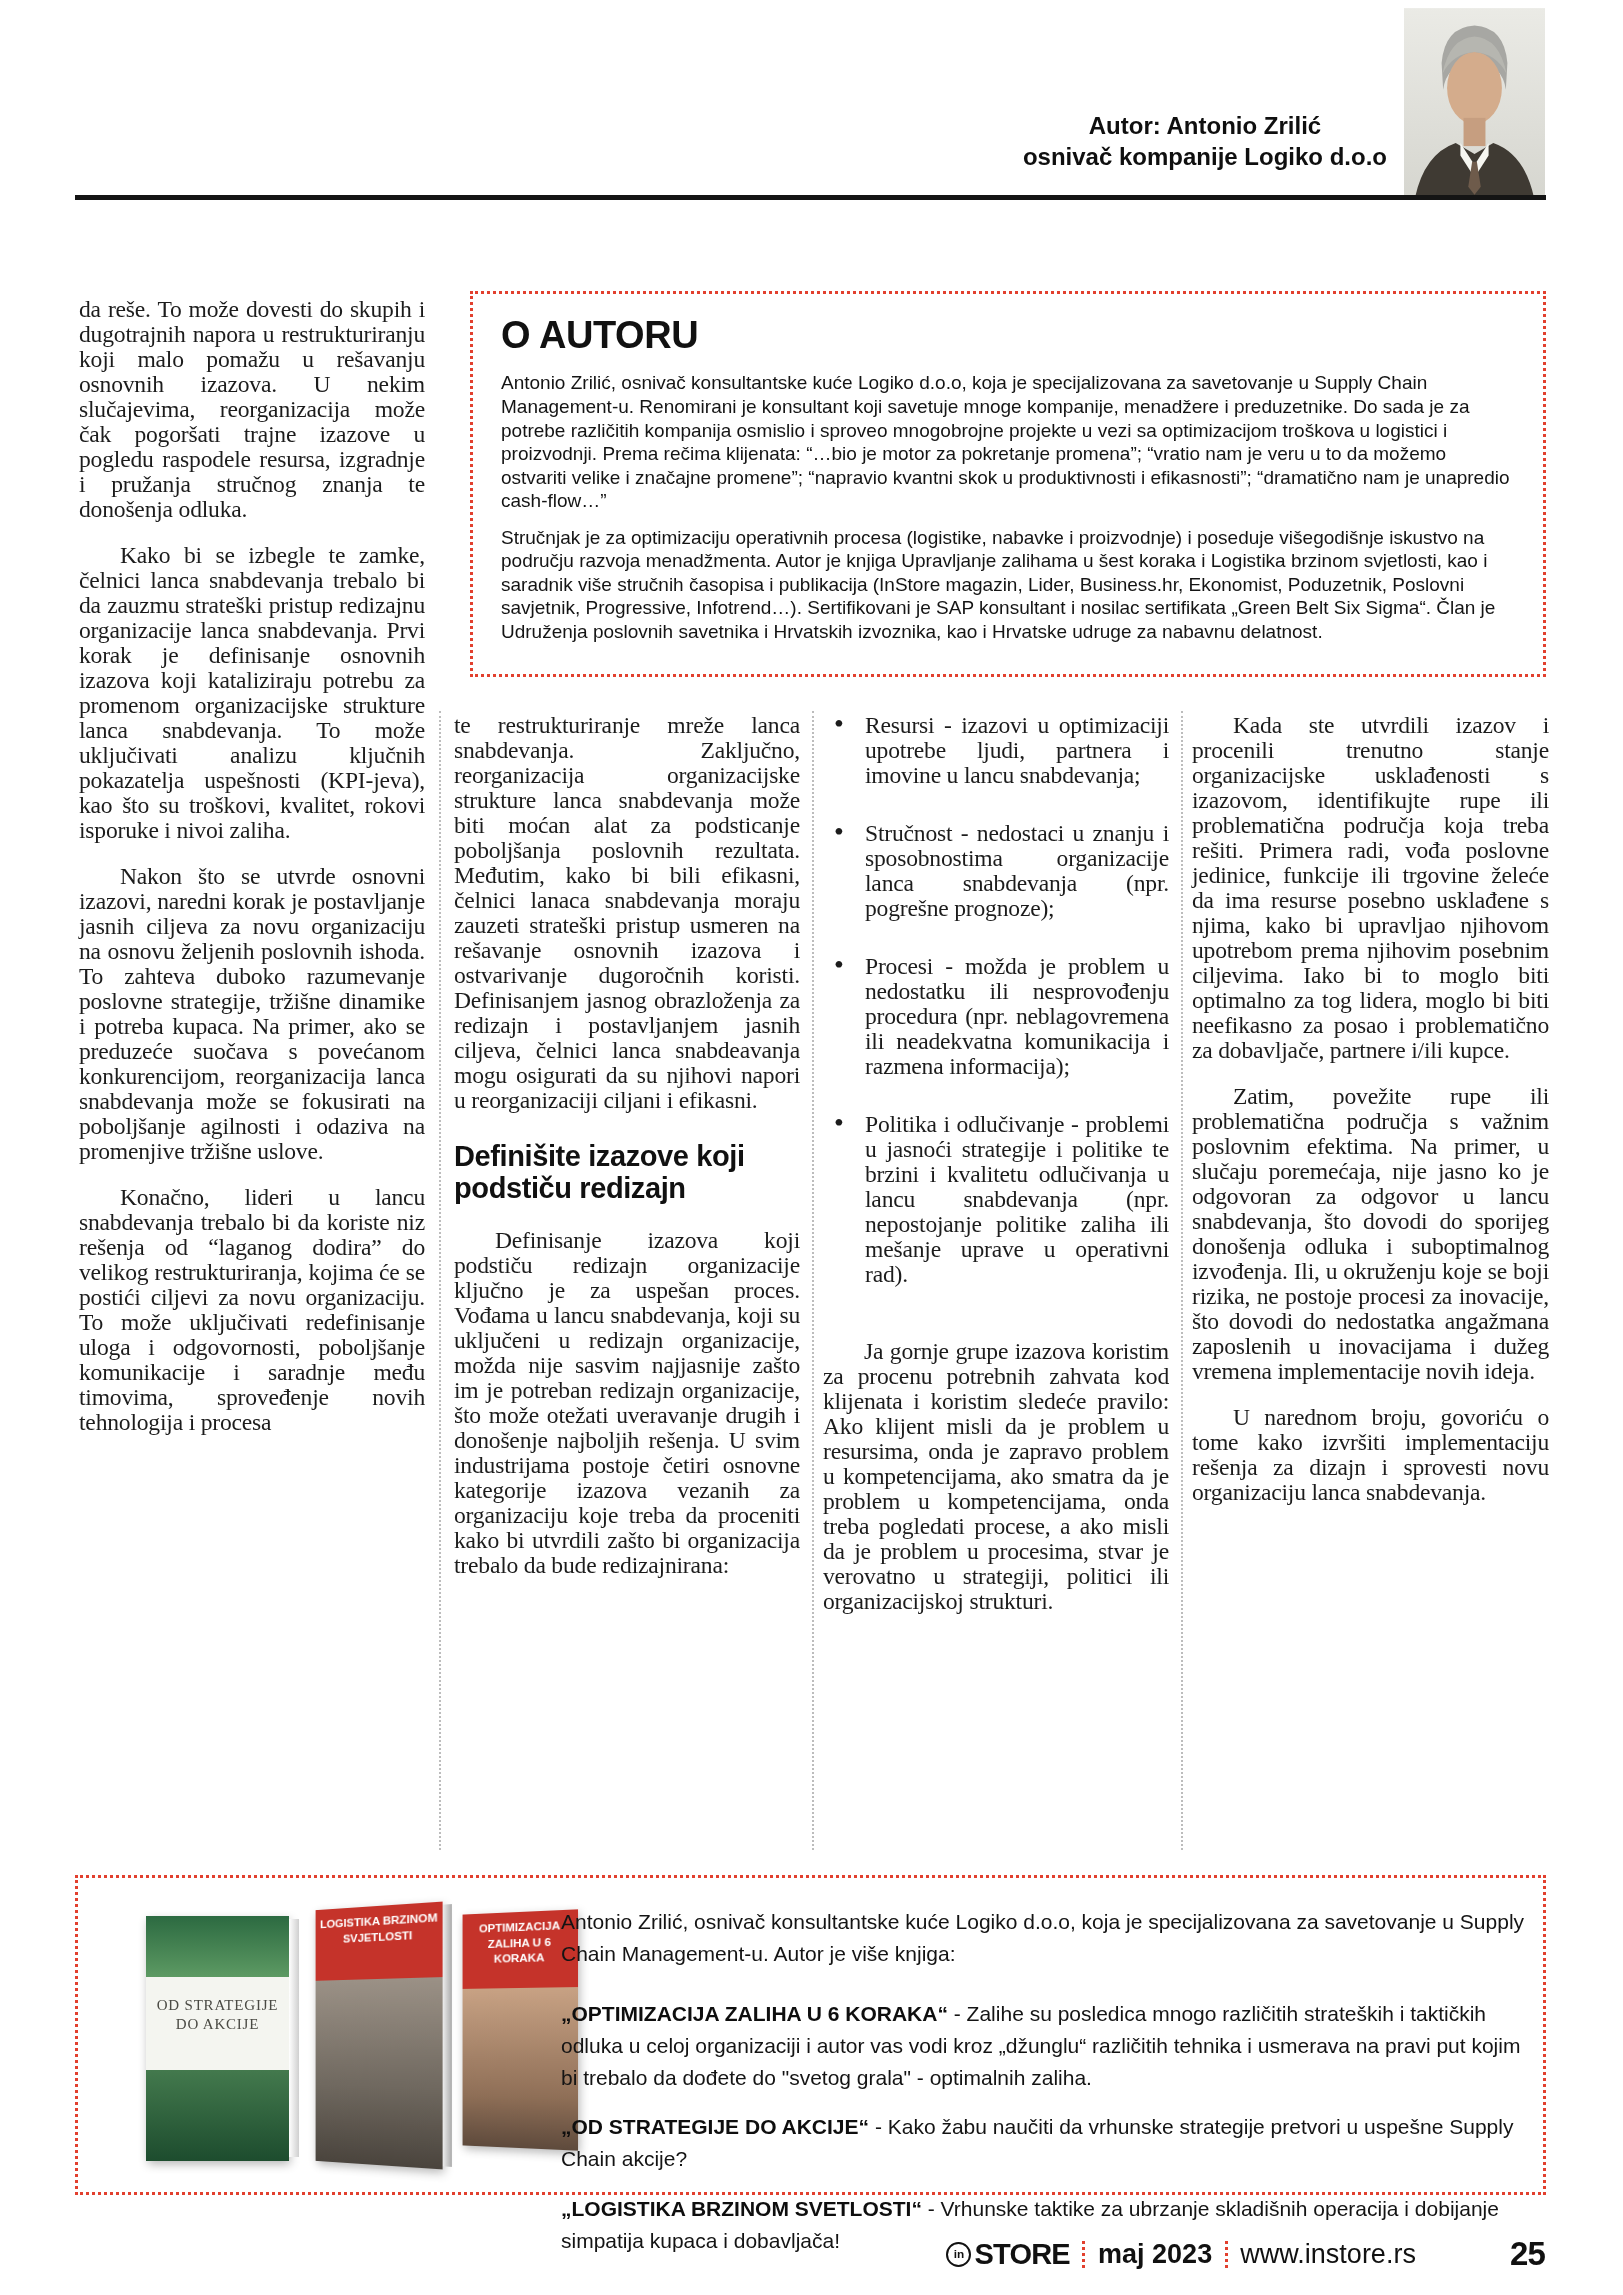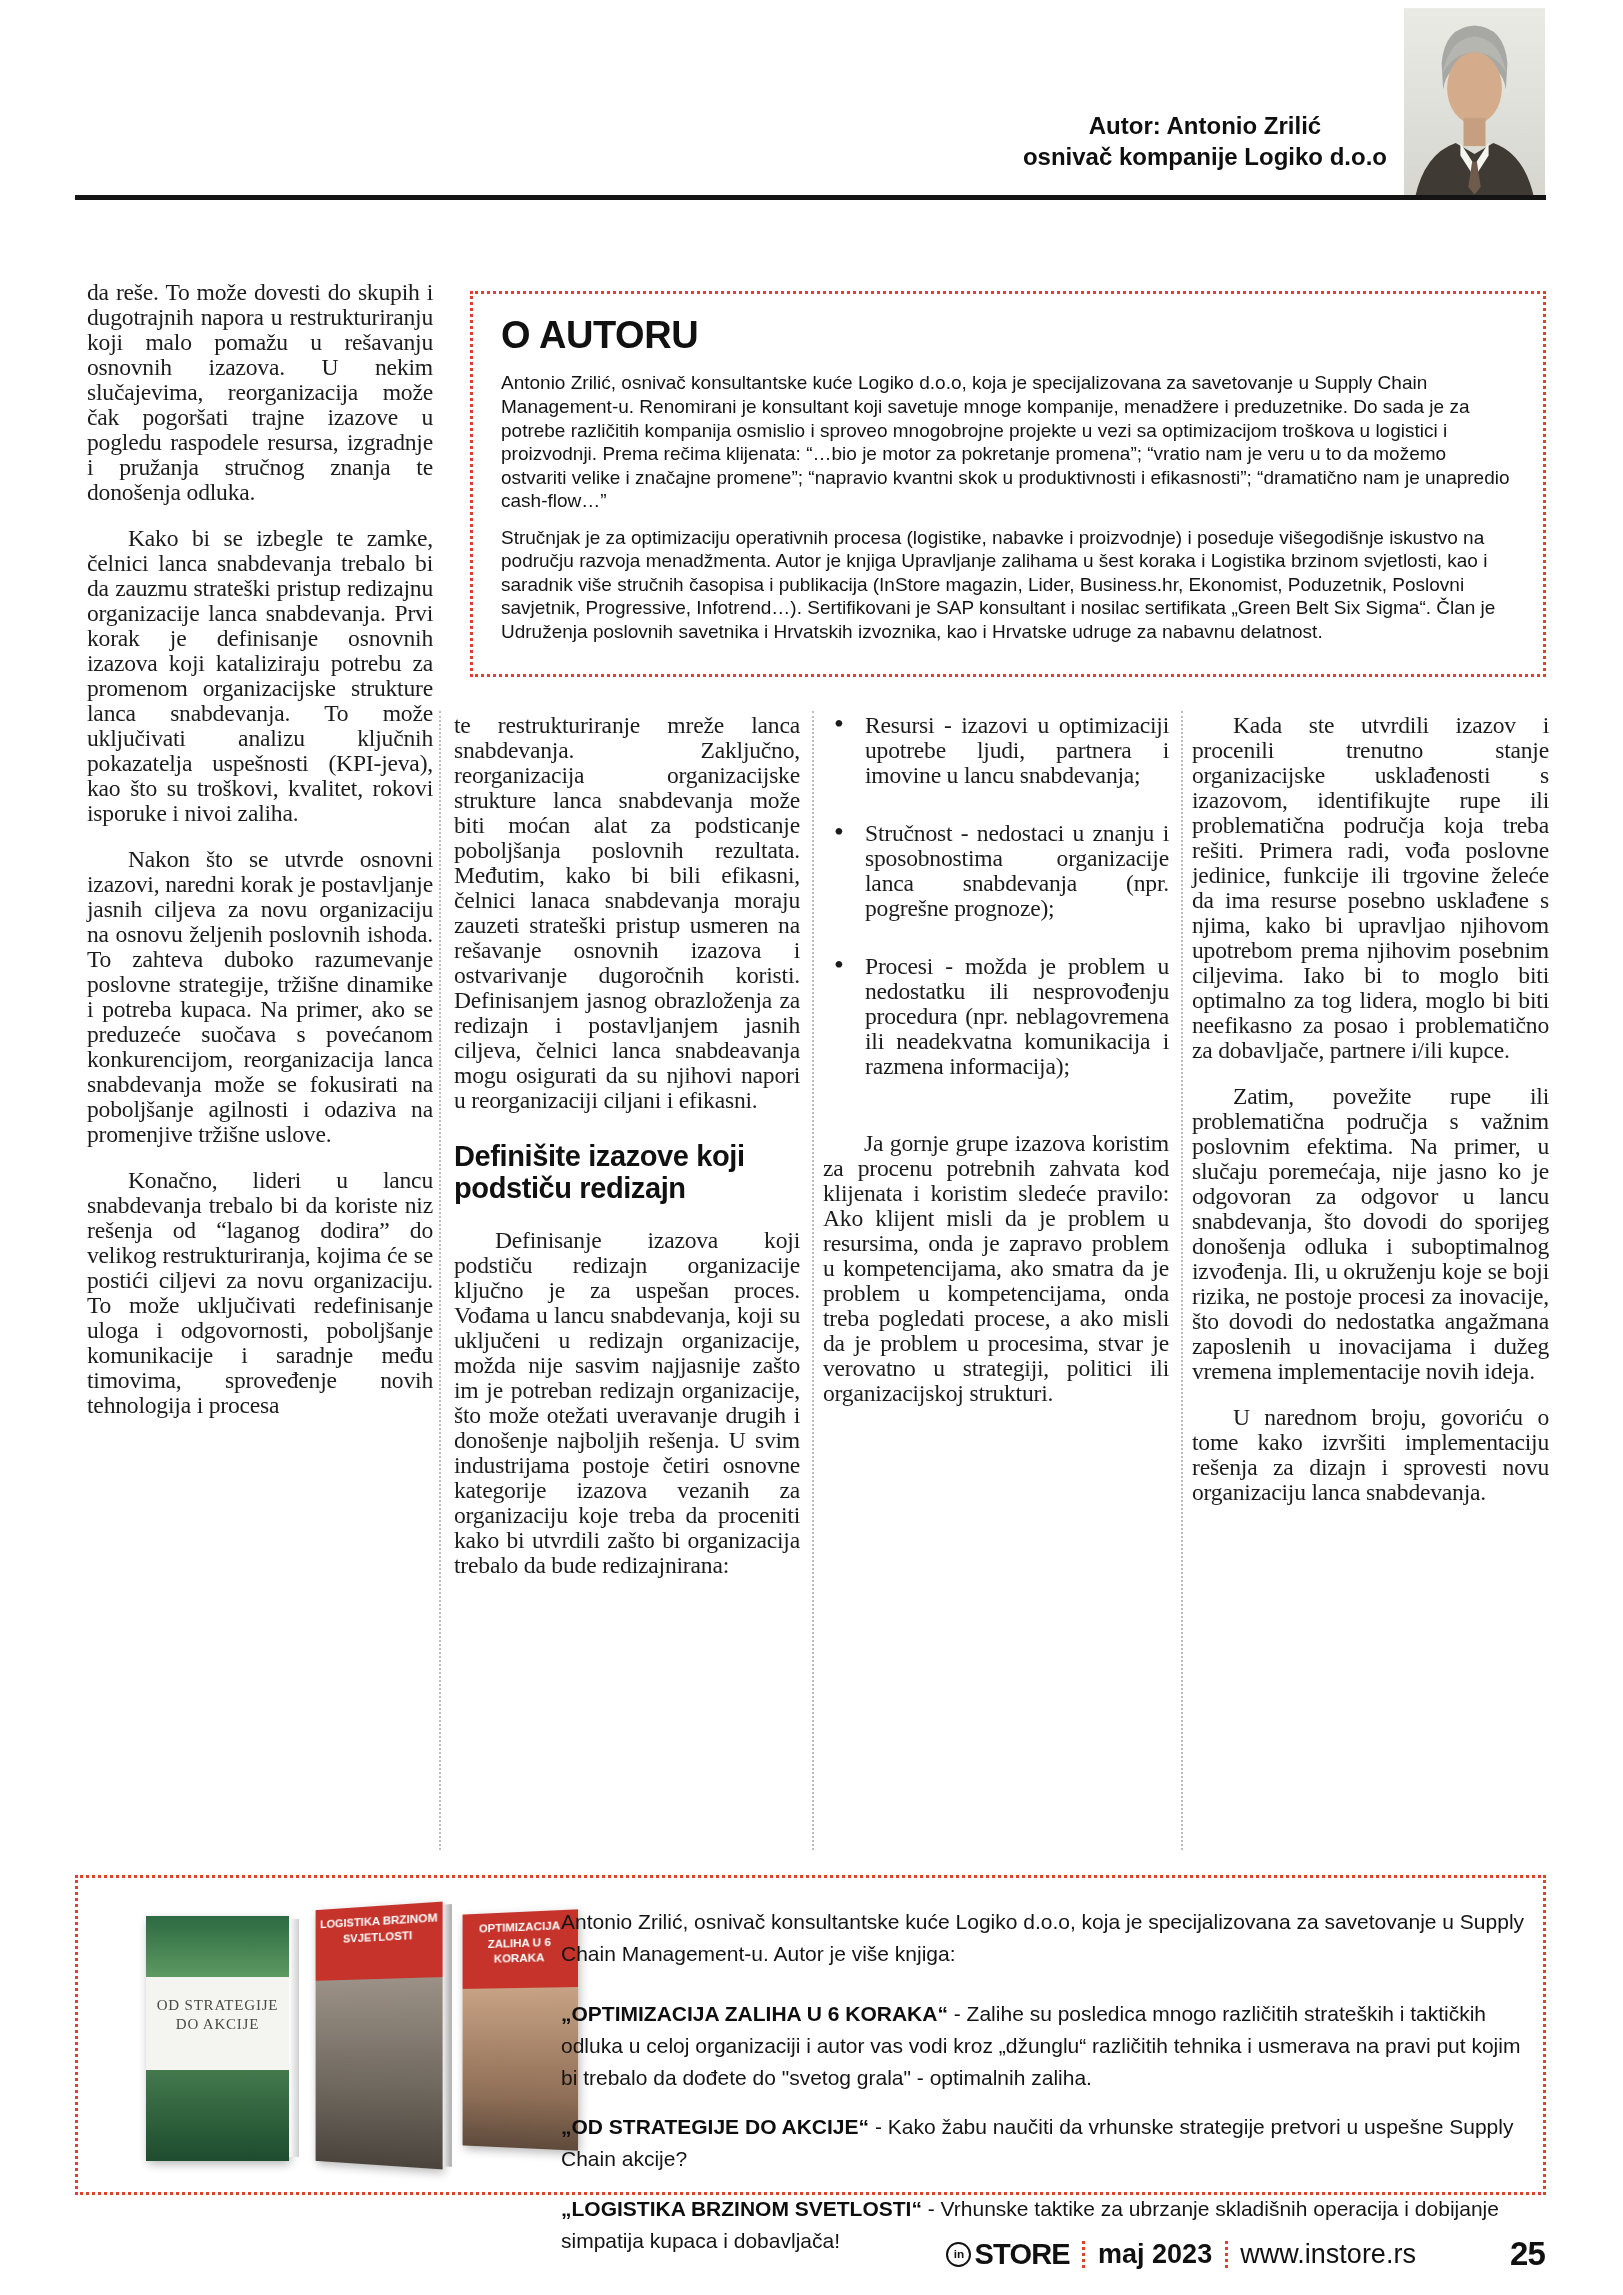--- a/index.html
+++ b/index.html
@@ -19,21 +19,21 @@
              font-family:"Liberation Sans",sans-serif;}
   .about-title{margin:0 0 14px 0;font-size:38px;font-weight:bold;letter-spacing:-0.4px;color:#111;}
   .about-p{margin:0 0 12.6px 0;font-size:19px;line-height:23.6px;color:#141414;text-align:left;}
 
   
   .col{position:absolute;font-size:23.6px;line-height:25px;text-align:justify;
        letter-spacing:-0.2px;color:#1c1c1c;}
   .col p{margin:0;}
   .col .mt{margin-top:21px;text-indent:41px;}
   .col .noind{text-indent:0;}
-  .col1{left:79px;top:280px;width:346px;margin-left:8px;}
+  .col1{left:79px;top:297px;width:346px;}
   .col2{left:454px;top:713px;width:346px;}
   .col3{left:823px;top:713px;width:346px;}
   .col4{left:1192px;top:713px;width:357px;}
   .col-heading{font-family:"Liberation Sans",sans-serif;font-weight:bold;
                font-size:29px;line-height:32px;text-align:left;letter-spacing:-0.4px;
                margin:27px 0 23.6px 0;color:#111;}
   .bullet{position:relative;padding-left:42px;}
   .bullet + .bullet{margin-top:33px;}
   .bullet::before{content:"\2022";position:absolute;left:11px;top:-1.6px;font-size:28px;}
   .col3 .closing{margin-top:52px;text-indent:41px;}
@@ -138,20 +138,23 @@
   <div class="col col3">
     <div class="bullet">
       <p>Resursi - izazovi u optimizaciji upotrebe ljudi, partnera i imovine u lancu snabdevanja;</p>
     </div>
     <div class="bullet">
       <p>Stručnost - nedostaci u znanju i sposobnostima organizacije lanca snabdevanja (npr. pogrešne prognoze);</p>
     </div>
     <div class="bullet">
       <p>Procesi - možda je problem u nedostatku ili nesprovođenju procedura (npr. neblagovremena ili neadekvatna komunikacija i razmena informacija);</p>
     </div>
+    <div class="bullet">
+      <p>Politika i odlučivanje - problemi u jasnoći strategije i politike te brzini i kvalitetu odlučivanja u lancu snabdevanja (npr. nepostojanje politike zaliha ili mešanje uprave u operativni rad).</p>
+    </div>
     <p class="closing">Ja gornje grupe izazova koristim za procenu potrebnih zahvata kod klijenata i koristim sledeće pravilo: Ako klijent misli da je problem u resursima, onda je zapravo problem u kompetencijama, ako smatra da je problem u kompetencijama, onda treba pogledati procese, a ako misli da je problem u procesima, stvar je verovatno u strategiji, politici ili organizacijskoj strukturi.</p>
   </div>
 
   <div class="col col4">
     <p style="text-indent:41px;">Kada ste utvrdili izazov i procenili trenutno stanje organizacijske usklađenosti s izazovom, identifikujte rupe ili problematična područja koja treba rešiti. Primera radi, vođa poslovne jedinice, funkcije ili trgovine želeće da ima resurse posebno usklađene s njima, kako bi upravljao njihovom upotrebom prema njihovim posebnim ciljevima. Iako bi to moglo biti optimalno za tog lidera, moglo bi biti neefikasno za posao i problematično za dobavljače, partnere i/ili kupce.</p>
     <p class="mt">Zatim, povežite rupe ili problematična područja s važnim poslovnim efektima. Na primer, u slučaju poremećaja, nije jasno ko je odgovoran za odgovor u lancu snabdevanja, što dovodi do sporijeg donošenja odluka i suboptimalnog izvođenja. Ili, u okruženju koje se boji rizika, ne postoje procesi za inovacije, što dovodi do nedostatka angažmana zaposlenih u inovacijama i dužeg vremena implementacije novih ideja.</p>
     <p class="mt">U narednom broju, govoriću o tome kako izvršiti implementaciju rešenja za dizajn i sprovesti novu organizaciju lanca snabdevanja.</p>
   </div>
 
   <section class="books-box">

